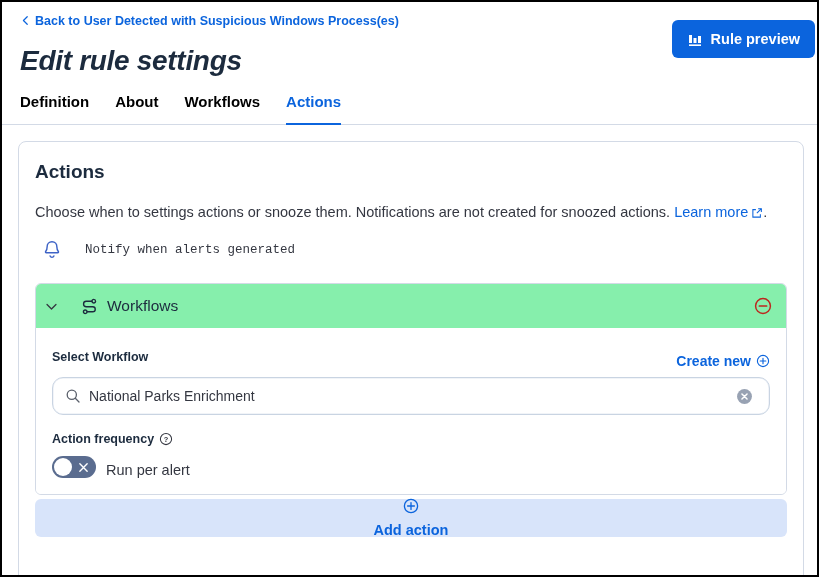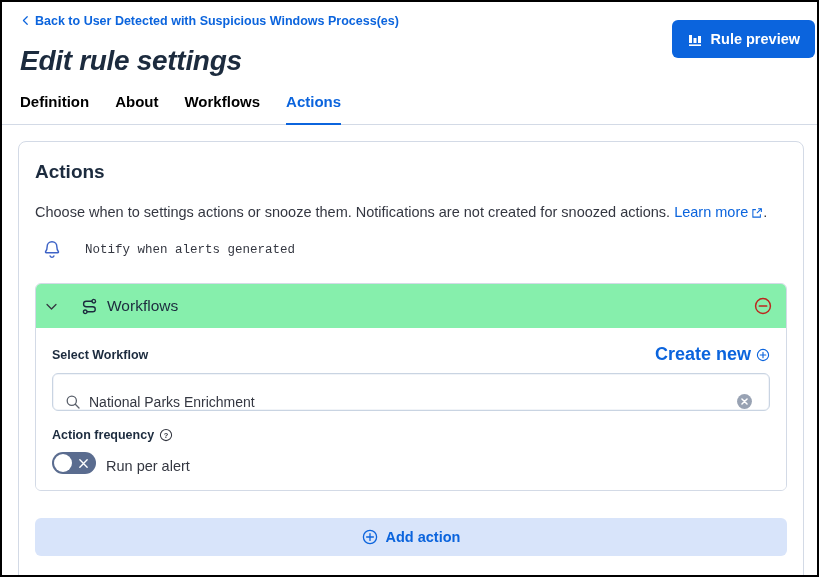--- a/index.html
+++ b/index.html
@@ -76,26 +76,26 @@
     background: #86efac;
     cursor: pointer;
   }
   .accordion-title { margin-left: 9px; font-size: 15.5px; font-weight: 500; color: #1c2b3e; }
   .workflow-glyph { margin-left: 23px; }
   .remove-action-btn { margin-left: auto; background: none; border: none; cursor: pointer; display: flex; padding: 0; }
 
   .panel-body { padding: 16px; background: #fff; }
   .select-row { display: flex; align-items: center; justify-content: space-between; gap: 48px; }
   .field-label { font-size: 12.5px; font-weight: 700; color: #1c2b3e; display: inline-flex; align-items: center; gap: 5px; }
-  .create-new { display: inline-flex; align-items: center; gap: 5px; color: #0b64dd; font-size: 18px; font-weight: 700; text-decoration: none; cursor: pointer; }
+  .create-new { display: inline-flex; align-items: center; gap: 5px; color: #0b64dd; font-size: 14px; font-weight: 700; text-decoration: none; cursor: pointer; margin-top: 9px; }
 
   .search-field {
     margin-top: 8px; height: 38px;
-    display: flex; align-items: flex-end;
-    border: 1px solid #c9d4e2; border-radius: 6px;
+    display: flex; align-items: center;
+    border: 1px solid #c9d4e2; border-radius: 11px;
     background: #fff; padding: 0 16px 0 12px;
     box-shadow: 0 0 0 0.5px #e4e9f2 inset;
   }
   .search-field input {
     flex: 1; border: none; outline: none; background: transparent;
     font-family: inherit; font-size: 14px; color: #343741; margin-left: 8px;
   }
   .clear-btn { border: none; background: none; padding: 0; cursor: pointer; display: flex; }
 
   .freq-label { margin-top: 17px; }
@@ -108,26 +108,27 @@
   .switch .knob {
     position: absolute; left: 2px; top: 2px;
     width: 18px; height: 18px; border-radius: 50%;
     background: #fff;
   }
   .switch .x-mark { position: absolute; right: 6px; top: 4.5px; }
   .toggle-label { font-size: 14.5px; color: #343741; }
 
   
   .add-action-btn {
-    margin-top: 27px; width: 100%; height: 38px;
+    margin-top: 4px; width: 100%; height: 38px;
     display: flex; align-items: center; justify-content: center; gap: 8px;
     background: #d8e4fa; color: #0b64dd;
     border: none; border-radius: 6px;
     font-family: inherit; font-size: 14.5px; font-weight: 700;
     cursor: pointer;
+    flex-direction: column;
   }
 </style>
 </head>
 <body>
 
 <div class="header">
   <a class="breadcrumb">
     <span class="icon">
       <svg width="11" height="11" viewBox="0 0 16 16">
           <path d="M10.5 2.5 5 8l5.5 5.5" fill="none" stroke="#0b64dd" stroke-width="1.8" stroke-linecap="round" stroke-linejoin="round"></path>

